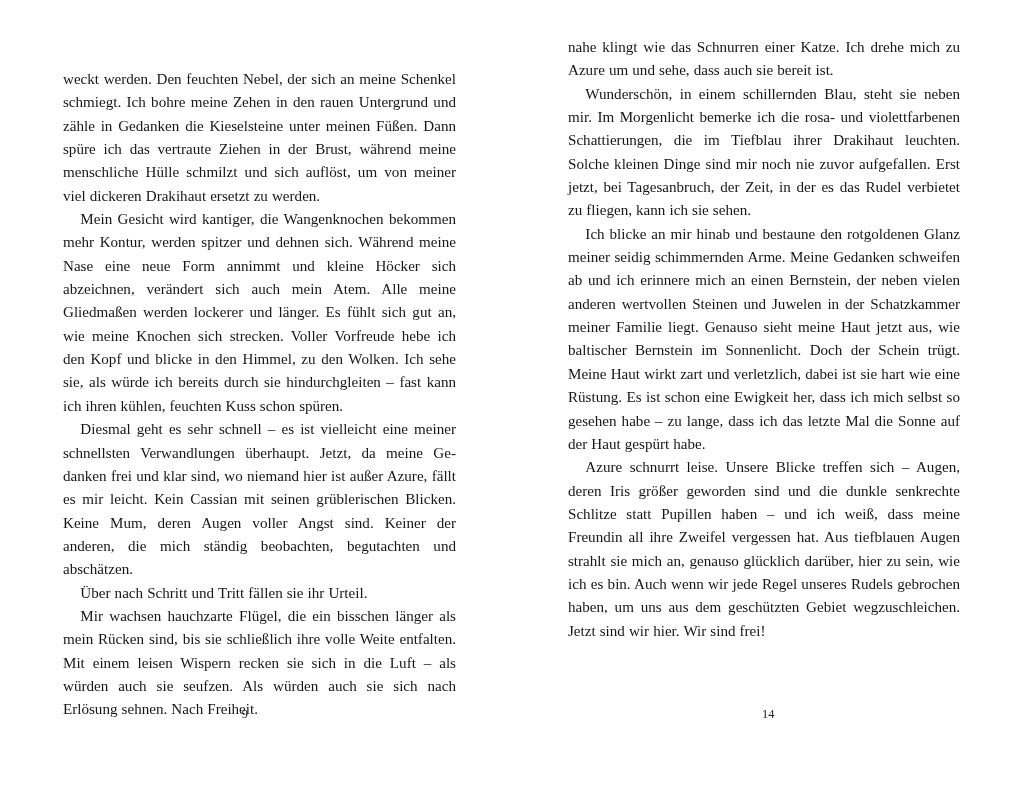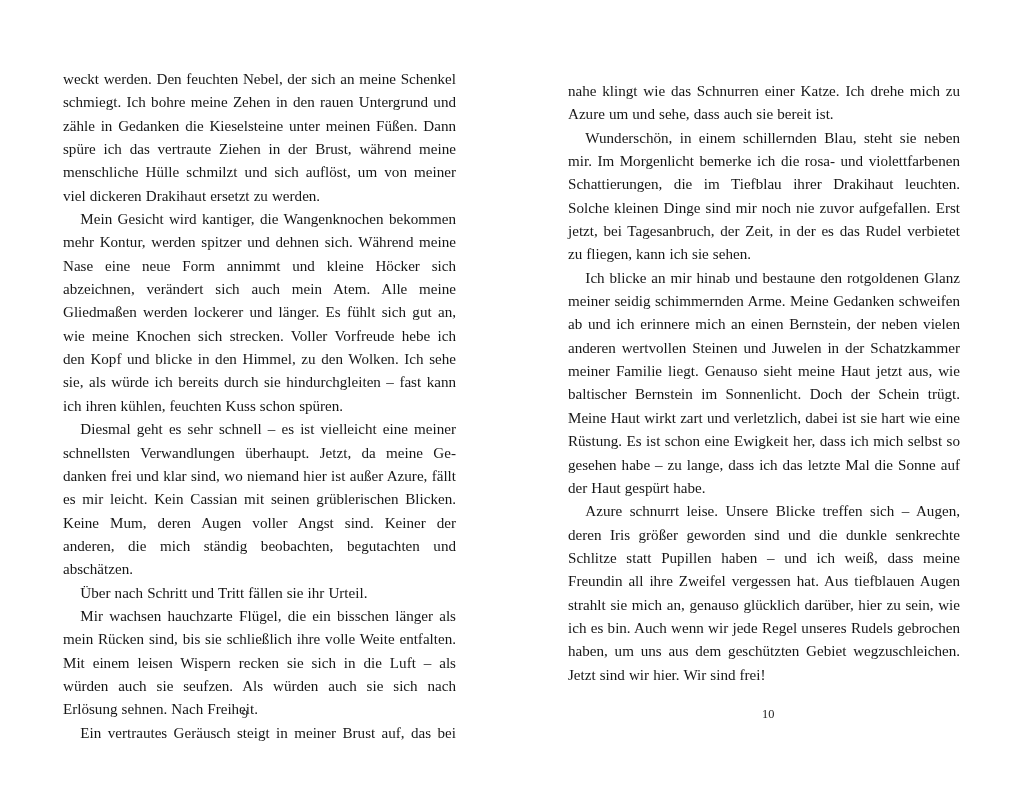--- a/index.html
+++ b/index.html
@@ -27,21 +27,21 @@
   }
 
   .page {
     position: relative;
     width: 510px;
     height: 812px;
     box-sizing: border-box;
   }
 
   .page-left   { padding: 68px 55px 0 63px; }
-  .page-right  { padding: 80px 60px 0 58px; }
+  .page-right  { padding: 36px 60px 0 58px; }
 
   .text-block {
     width: 393px;
     text-align: justify;
     text-justify: inter-word;
     font-size: 15.1px;
     line-height: 23.35px;
     hyphens: manual;
     word-spacing: 0.02em;
   }
@@ -78,28 +78,27 @@
 
 <div class="book-spread">
 
   <div class="page page-left">
     <div class="text-block">
       <p class="no-indent">weckt werden. Den feuchten Nebel, der sich an meine Schen­kel schmiegt. Ich bohre meine Zehen in den rauen Untergrund und zähle in Gedanken die Kieselsteine unter meinen Füßen. Dann spüre ich das vertraute Ziehen in der Brust, während meine menschliche Hülle schmilzt und sich auflöst, um von meiner viel dickeren Drakihaut ersetzt zu werden.</p>
       <p>Mein Gesicht wird kantiger, die Wangenknochen bekom­men mehr Kontur, werden spitzer und dehnen sich. Während meine Nase eine neue Form annimmt und kleine Höcker sich abzeichnen, verändert sich auch mein Atem. Alle meine Gliedmaßen werden lockerer und länger. Es fühlt sich gut an, wie meine Knochen sich strecken. Voller Vorfreude hebe ich den Kopf und blicke in den Himmel, zu den Wolken. Ich sehe sie, als würde ich bereits durch sie hindurchgleiten – fast kann ich ihren kühlen, feuchten Kuss schon spüren.</p>
       <p>Diesmal geht es sehr schnell – es ist vielleicht eine meiner schnellsten Verwandlungen überhaupt. Jetzt, da meine Ge­danken frei und klar sind, wo niemand hier ist außer Azure, fällt es mir leicht. Kein Cassian mit seinen grüblerischen Blicken. Keine Mum, deren Augen voller Angst sind. Keiner der anderen, die mich ständig beobachten, begutachten und abschätzen.</p>
       <p>Über nach Schritt und Tritt fällen sie ihr Urteil.</p>
       <p>Mir wachsen hauchzarte Flügel, die ein bisschen länger als mein Rücken sind, bis sie schließlich ihre volle Weite ent­falten. Mit einem leisen Wispern recken sie sich in die Luft – als würden auch sie seufzen. Als würden auch sie sich nach Erlösung sehnen. Nach Freiheit.</p>
-      <p class="force-justify">Ein vertrautes Geräusch steigt in meiner Brust auf, das bei­</p>
     </div>
     <div class="folio">9</div>
   </div>
 
   <div class="page page-right">
     <div class="text-block">
       <p class="no-indent">nahe klingt wie das Schnurren einer Katze. Ich drehe mich zu Azure um und sehe, dass auch sie bereit ist.</p>
       <p>Wunderschön, in einem schillernden Blau, steht sie neben mir. Im Morgenlicht bemerke ich die rosa- und violettfarbe­nen Schattierungen, die im Tiefblau ihrer Drakihaut leuch­ten. Solche kleinen Dinge sind mir noch nie zuvor aufgefal­len. Erst jetzt, bei Tagesanbruch, der Zeit, in der es das Rudel verbietet zu fliegen, kann ich sie sehen.</p>
       <p>Ich blicke an mir hinab und bestaune den rotgoldenen Glanz meiner seidig schimmernden Arme. Meine Gedanken schweifen ab und ich erinnere mich an einen Bernstein, der neben vielen anderen wertvollen Steinen und Juwelen in der Schatzkammer meiner Familie liegt. Genauso sieht meine Haut jetzt aus, wie baltischer Bernstein im Sonnenlicht. Doch der Schein trügt. Meine Haut wirkt zart und verletzlich, da­bei ist sie hart wie eine Rüstung. Es ist schon eine Ewigkeit her, dass ich mich selbst so gesehen habe – zu lange, dass ich das letzte Mal die Sonne auf der Haut gespürt habe.</p>
       <p>Azure schnurrt leise. Unsere Blicke treffen sich – Augen, deren Iris größer geworden sind und die dunkle senkrechte Schlitze statt Pupillen haben – und ich weiß, dass meine Freundin all ihre Zweifel vergessen hat. Aus tiefblauen Augen strahlt sie mich an, genauso glücklich darüber, hier zu sein, wie ich es bin. Auch wenn wir jede Regel unseres Rudels ge­brochen haben, um uns aus dem geschützten Gebiet weg­zuschleichen. Jetzt sind wir hier. Wir sind frei!</p>
     </div>
-    <div class="folio">10</div>
+    <div class="folio">14</div>
   </div>
 
 </div>
 
 </body></html>

